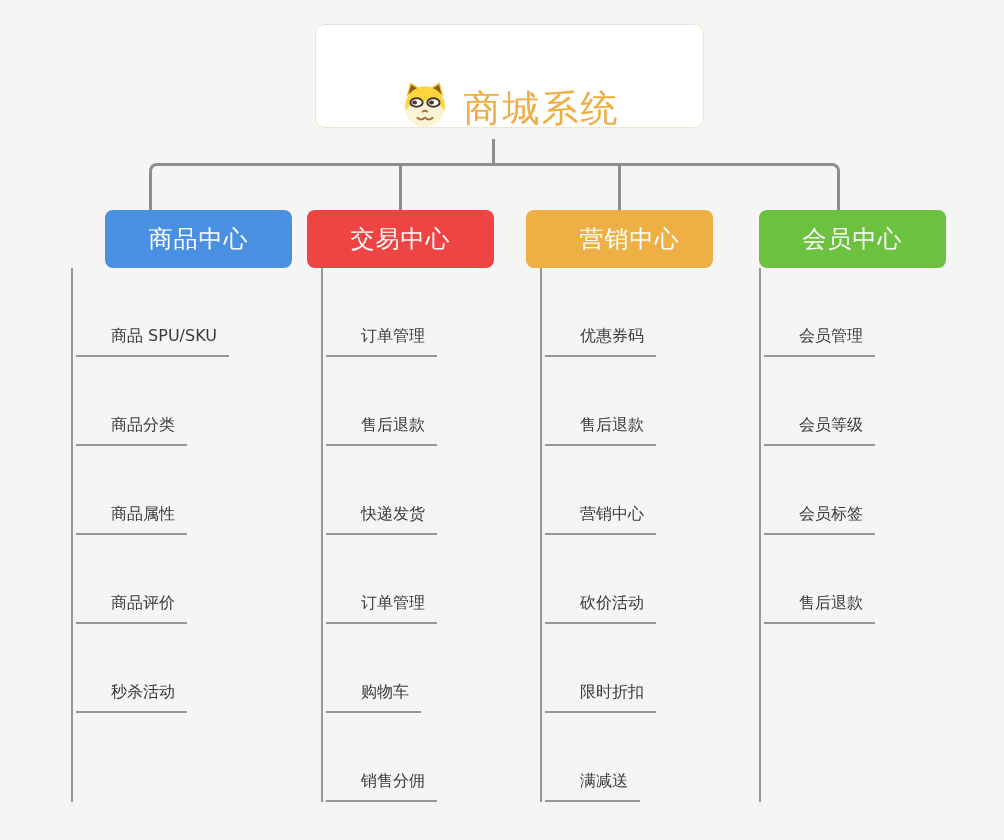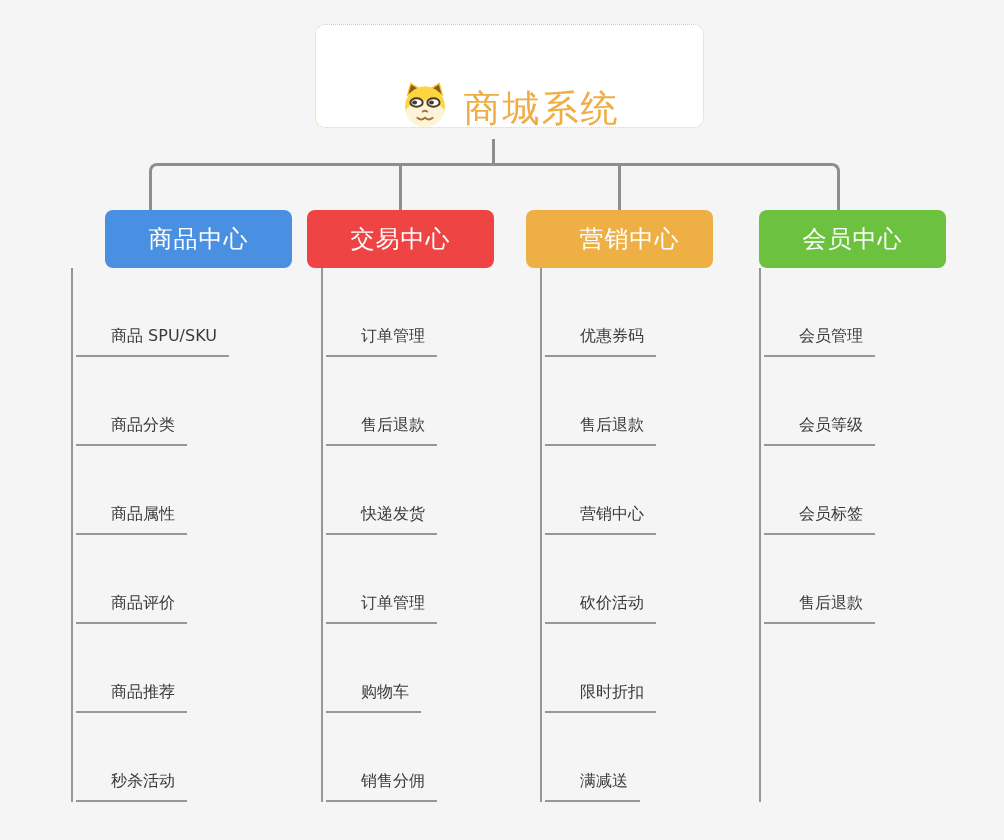--- a/index.html
+++ b/index.html
@@ -107,23 +107,20 @@
     </div>
 
     <div class="leaf">
       <span class="leaf-label">商品属性</span>
     </div>
 
     <div class="leaf">
       <span class="leaf-label">商品评价</span>
     </div>
 
-    <div class="leaf">
-      <span class="leaf-label">商品推荐</span>
-    </div>
 
     <div class="leaf">
       <span class="leaf-label">秒杀活动</span>
     </div>
   </div>
     </div>
 
     <div class="branch" style="left: 307px;">
       <div class="branch-header" style="background: #ef4444;">交易中心</div>
       <div class="branch-line"></div>

